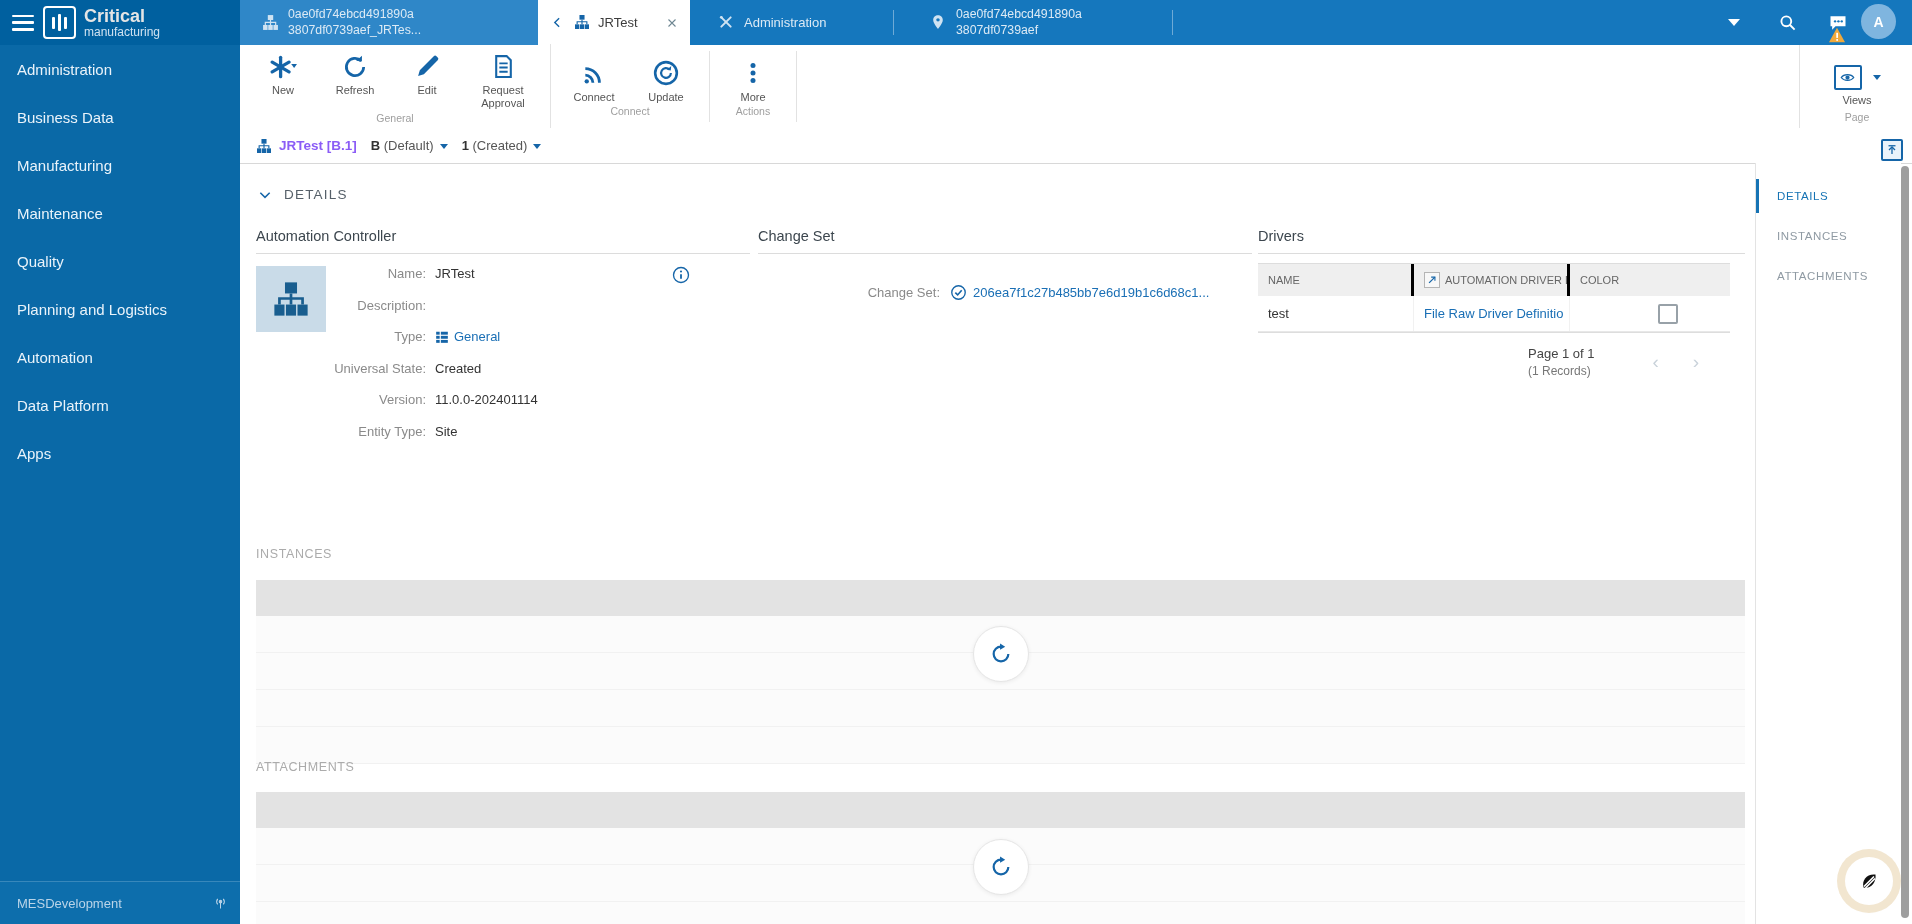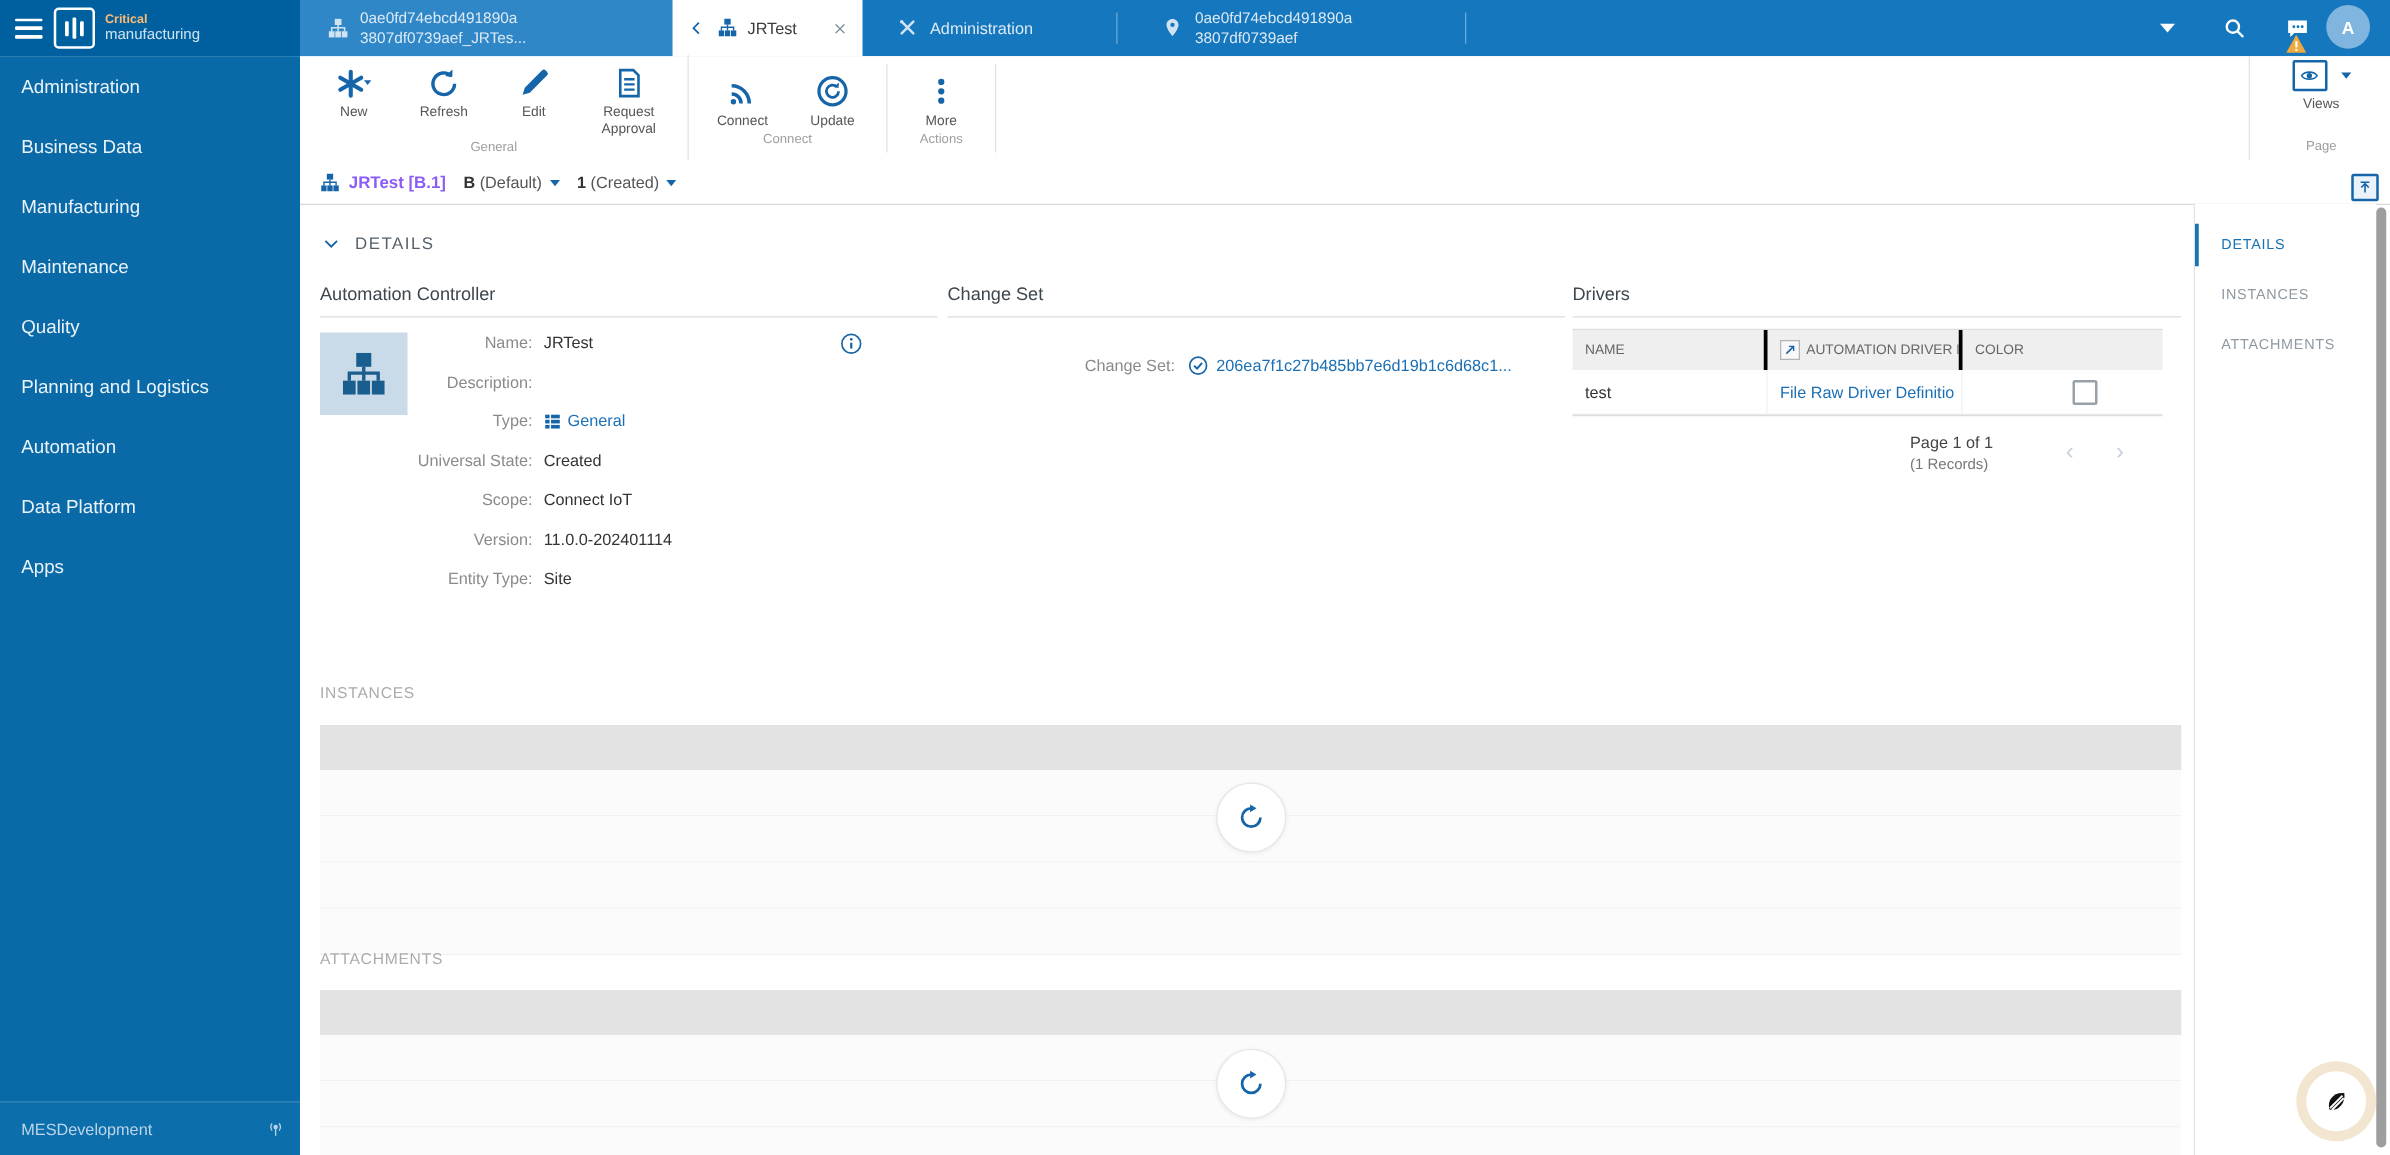--- a/index.html
+++ b/index.html
@@ -6,21 +6,21 @@
   #app{position:relative;width:1912px;height:924px;overflow:hidden;background:#fff;}
   .abs{position:absolute;}
   
   #topbar{left:0;top:0;width:1912px;height:45px;background:#1577BD;}
   #brandArea{left:0;top:0;width:240px;height:45px;background:#00609F;display:flex;align-items:center;}
   #hamburger{width:22px;height:16px;margin-left:12px;display:flex;flex-direction:column;justify-content:space-between;cursor:pointer;}
   #hamburger span{display:block;height:2.6px;background:#fff;border-radius:1px;}
   #logoBox{width:29px;height:29px;border:2px solid #fff;border-radius:4px;margin-left:9px;display:flex;align-items:center;justify-content:center;gap:2.5px;}
   #logoBox i{display:block;width:3.6px;background:#fff;border-radius:1px;}
   #brandText{margin-left:8px;line-height:1.05;}
-  #brandText .b1{color:#fdba74;font-weight:bold;font-size:10px;}
+  #brandText .b1{color:#e5e5e5;font-weight:bold;font-size:18px;}
   #brandText .b2{color:#CFE2F1;font-size:12px;}
   .tab{position:absolute;top:0;height:45px;display:flex;align-items:center;color:#DCEAF5;font-size:12.3px;}
   .tab .two{line-height:1.25;white-space:nowrap;overflow:hidden;}
   .tabicon{width:17px;height:17px;flex:0 0 auto;margin-right:9px;color:#CFE3F2;}
   .tabsep{position:absolute;top:10px;width:1px;height:25px;background:rgba(255,255,255,.38);}
   #tabActive{background:#fff;color:#444;}
   #tabActive .lbl{font-size:13px;color:#3c3c3c;}
   .tr-ic{position:absolute;top:0;height:45px;display:flex;align-items:center;justify-content:center;color:#fff;cursor:pointer;}
   #avatar{left:1861px;top:4px;width:35px;height:35px;border-radius:50%;background:#7FB5DF;color:#fff;font-size:14px;font-weight:bold;display:flex;align-items:center;justify-content:center;cursor:pointer;}
   #warnTri{left:1828px;top:27px;width:18px;height:16px;}
@@ -271,21 +271,21 @@
               </svg>
           </span>
           <span class="rlb">More</span>
         </div>
       </div>
       <div class="glabel">Actions</div>
     </div>
   </div>
 
   <div class="abs" id="viewsGroup">
-    <div class="rbtns" style="padding-top:1px;">
+    <div class="rbtns" style="padding-top:18px;">
       <div class="rbtn" style="flex-direction:column;">
         <span style="display:flex;align-items:center;gap:5px;">
           <span class="eyebox">
             <svg viewBox="0 0 24 24" width="15" height="15" fill="none" stroke="currentColor" stroke-width="2">
                 <path d="M2 12 C6 6 18 6 22 12 C18 18 6 18 2 12 Z"></path>
                 <circle cx="12" cy="12" r="2.4" fill="currentColor"></circle>
               </svg>
           </span>
           <span class="caret"></span>
         </span>
@@ -401,24 +401,20 @@
             <rect x="10" y="17" width="12" height="5"></rect>
           </svg>
         <span>General</span>
       </span>
     </div>
     <div class="f-row">
       <span class="f-lab">Universal State:</span>
       <span class="f-val">Created</span>
     </div>
     <div class="f-row">
-      <span class="f-lab">Scope:</span>
-      <span class="f-val">Connect IoT</span>
-    </div>
-    <div class="f-row">
       <span class="f-lab">Version:</span>
       <span class="f-val">11.0.0-202401114</span>
     </div>
     <div class="f-row">
       <span class="f-lab">Entity Type:</span>
       <span class="f-val">Site</span>
     </div>
   </div>
   <div class="abs" style="left:672px;top:266px;width:18px;height:18px;color:#1565A8;cursor:pointer;">
     <svg viewBox="0 0 24 24" width="18" height="18" fill="none" stroke="currentColor" stroke-width="1.8">

